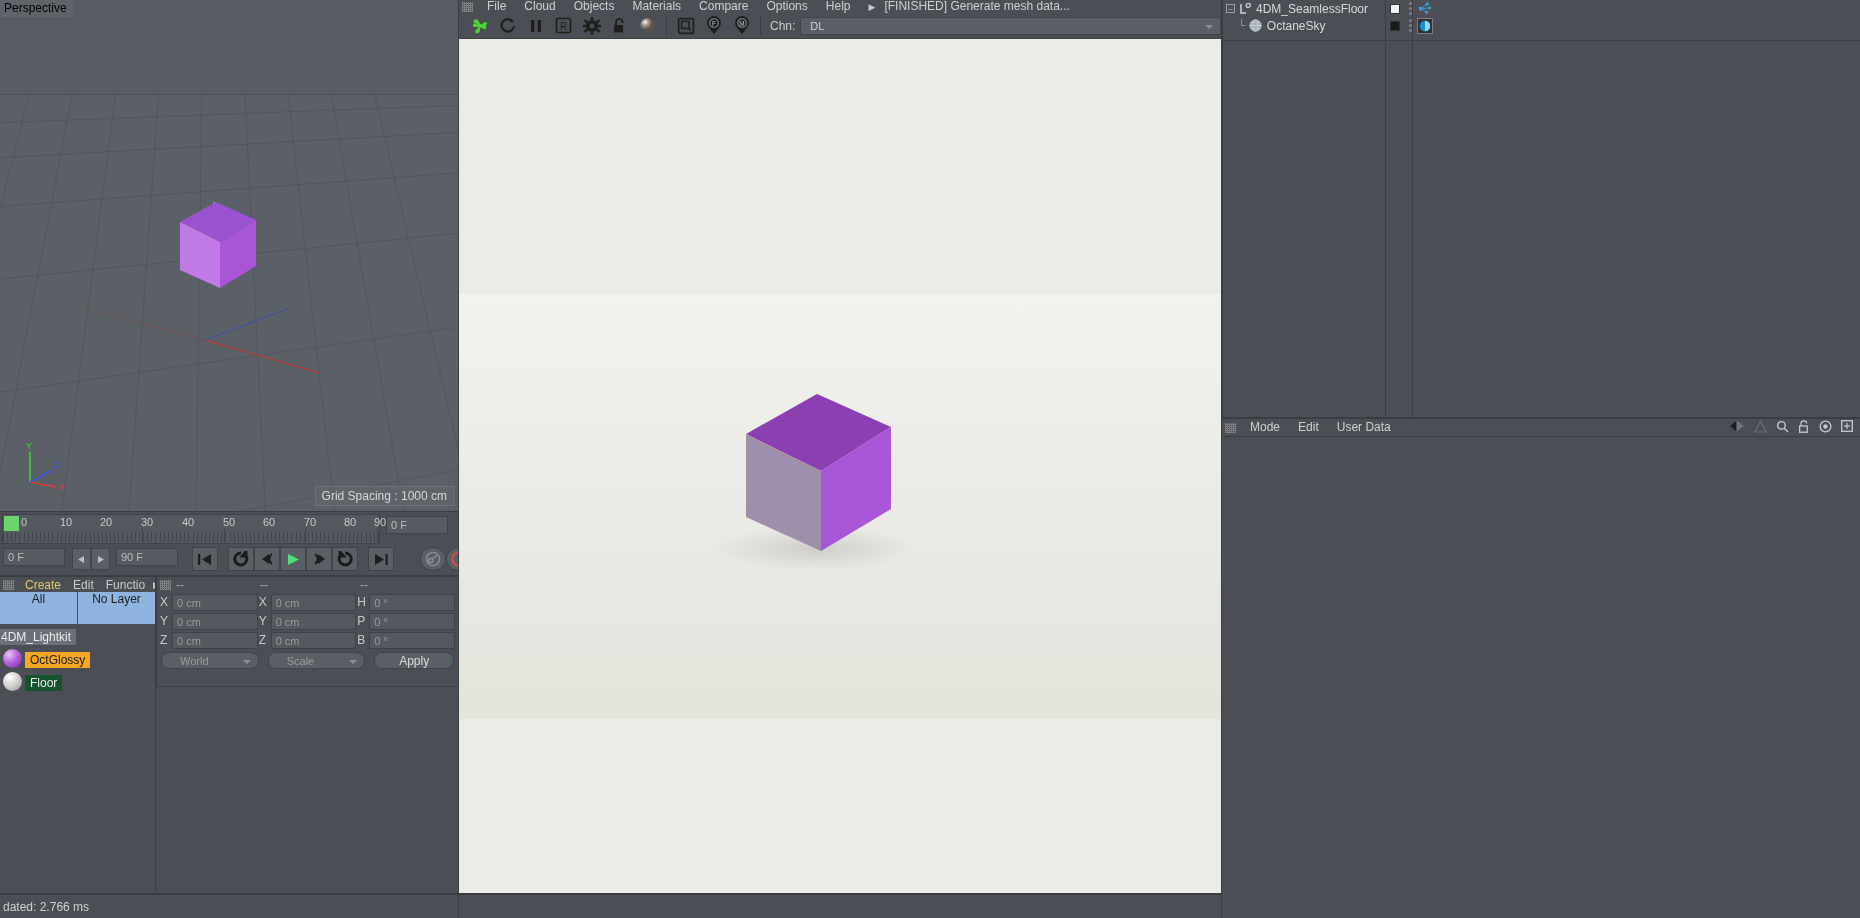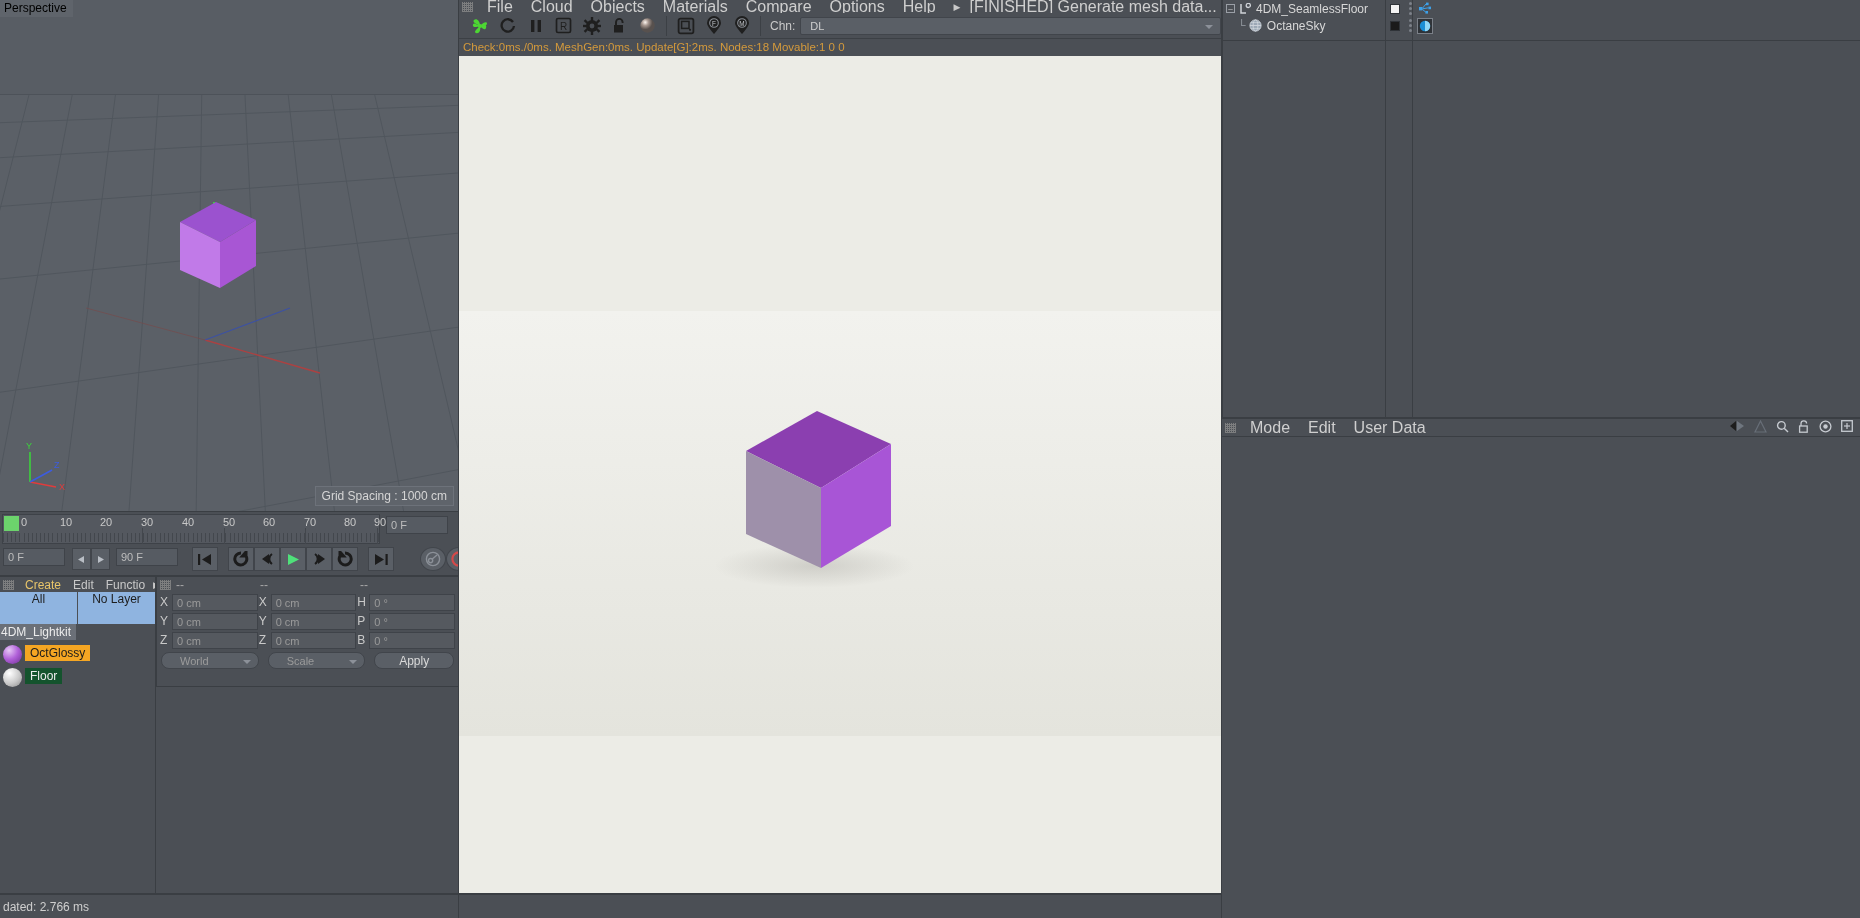--- a/index.html
+++ b/index.html
@@ -16,21 +16,21 @@
   .panel { position:absolute; background:#4b4f55; }
 
   .menu-row { display:flex; align-items:center; height:13px; gap:0; }
   .menu-grip {
     width:11px; height:10px; margin:0 5px 0 3px; flex:none;
     background-image:
       repeating-linear-gradient(0deg,#8e8e8e 0 1px, transparent 1px 2px),
       repeating-linear-gradient(90deg,#8e8e8e 0 1px, transparent 1px 2px);
     background-size:2px 2px; opacity:.75;
   }
-  .menu-item { padding:0 9px; color:#cfcfcf; font-size:16px; white-space:nowrap; line-height:13px; }
+  .menu-item { padding:0 9px; color:#cfcfcf; font-size:12px; white-space:nowrap; line-height:13px; }
 
   
   #viewport {
     left:0; top:0; width:458px; height:512px;
     background:linear-gradient(#5b6067 0%, #5b6067 100%);
     overflow:hidden;
   }
   #viewport .vp-top {
     position:absolute; left:0; top:0; width:100%; height:95px;
     background:#585d64; border-bottom:1px solid #4d5259;
@@ -78,21 +78,21 @@
 
   
   #matman { left:0; top:576px; width:156px; height:318px; background:#4b4f55;
             border-right:1px solid #3a3e43; border-top:1px solid #3a3e43; }
   .mm-menu { height:15px; display:flex; align-items:center; background:#4b4f55; }
   .mm-menu .mi { font-size:12px; padding:0 6px; }
   .mm-create { color:#e8c56a; }
   .mm-tabs { display:flex; height:32px; }
   .mm-tab { flex:1; text-align:center; font-size:12px; color:#1d1d1d;
             background:#8fb4e0; border-right:1px solid #4b4f55; line-height:15px; }
-  .mm-row { display:flex; align-items:flex-start; height:23px; }
+  .mm-row { display:flex; align-items:flex-end; height:23px; }
   .mm-swatch { width:19px; height:19px; margin:0 3px; border-radius:50%; flex:none; }
   .mm-name { font-size:12px; padding:1px 5px; color:#e4e4e4; }
   .mm-name.sel { background:#f5a623; color:#1b1b1b; }
   .mm-name.lightkit { background:#6b7078; color:#ececec; }
   .mm-name.floor { background:#14532d; color:#ececec; }
 
   
   #coords { left:156px; top:576px; width:302px; height:110px; background:#4b4f55;
             border-top:1px solid #3a3e43; border-left:1px solid #3a3e43;}
   .co-head { display:flex; align-items:center; height:15px; }
@@ -461,21 +461,20 @@
             <path d="M9 18 C9 18 2 10.4 2 7 A7 7 0 0 1 16 7 C16 10.4 9 18 9 18Z" fill="#1f1f1f"></path>
             <circle cx="9" cy="7" r="4.3" fill="none" stroke="#8a8f96" stroke-width="1.1"></circle>
             <text x="9" y="10.2" text-anchor="middle" font-size="6.4" font-family="Liberation Sans, sans-serif" fill="#c3c7cc">M</text>
           </svg>
       </div>
       <div style="width:1px;height:20px;background:#3c4045;margin:0 4px 0 2px"></div>
       <span style="font-size:12px;color:#c9c9c9">Chn:</span>
       <span class="dd" style="width:72px;height:18px;line-height:17px;padding-left:9px;border-radius:2px;color:#cfcfcf">DL</span>
     </div>
 
-    <div class="rv-info">Check:0ms./0ms. MeshGen:0ms. Update[G]:2ms. Nodes:18 Movable:1  0 0</div>
 
     <div class="rv-canvas" style="height:855px">
       <svg width="762" height="855" style="display:block">
         <rect width="762" height="855" fill="#ecece6"></rect>
 
         <defs>
           <linearGradient id="flr" x1="0" y1="0" x2="0" y2="1">
             <stop offset="0%" stop-color="#f2f2ee"></stop>
             <stop offset="100%" stop-color="#e4e4dd"></stop>
           </linearGradient>

